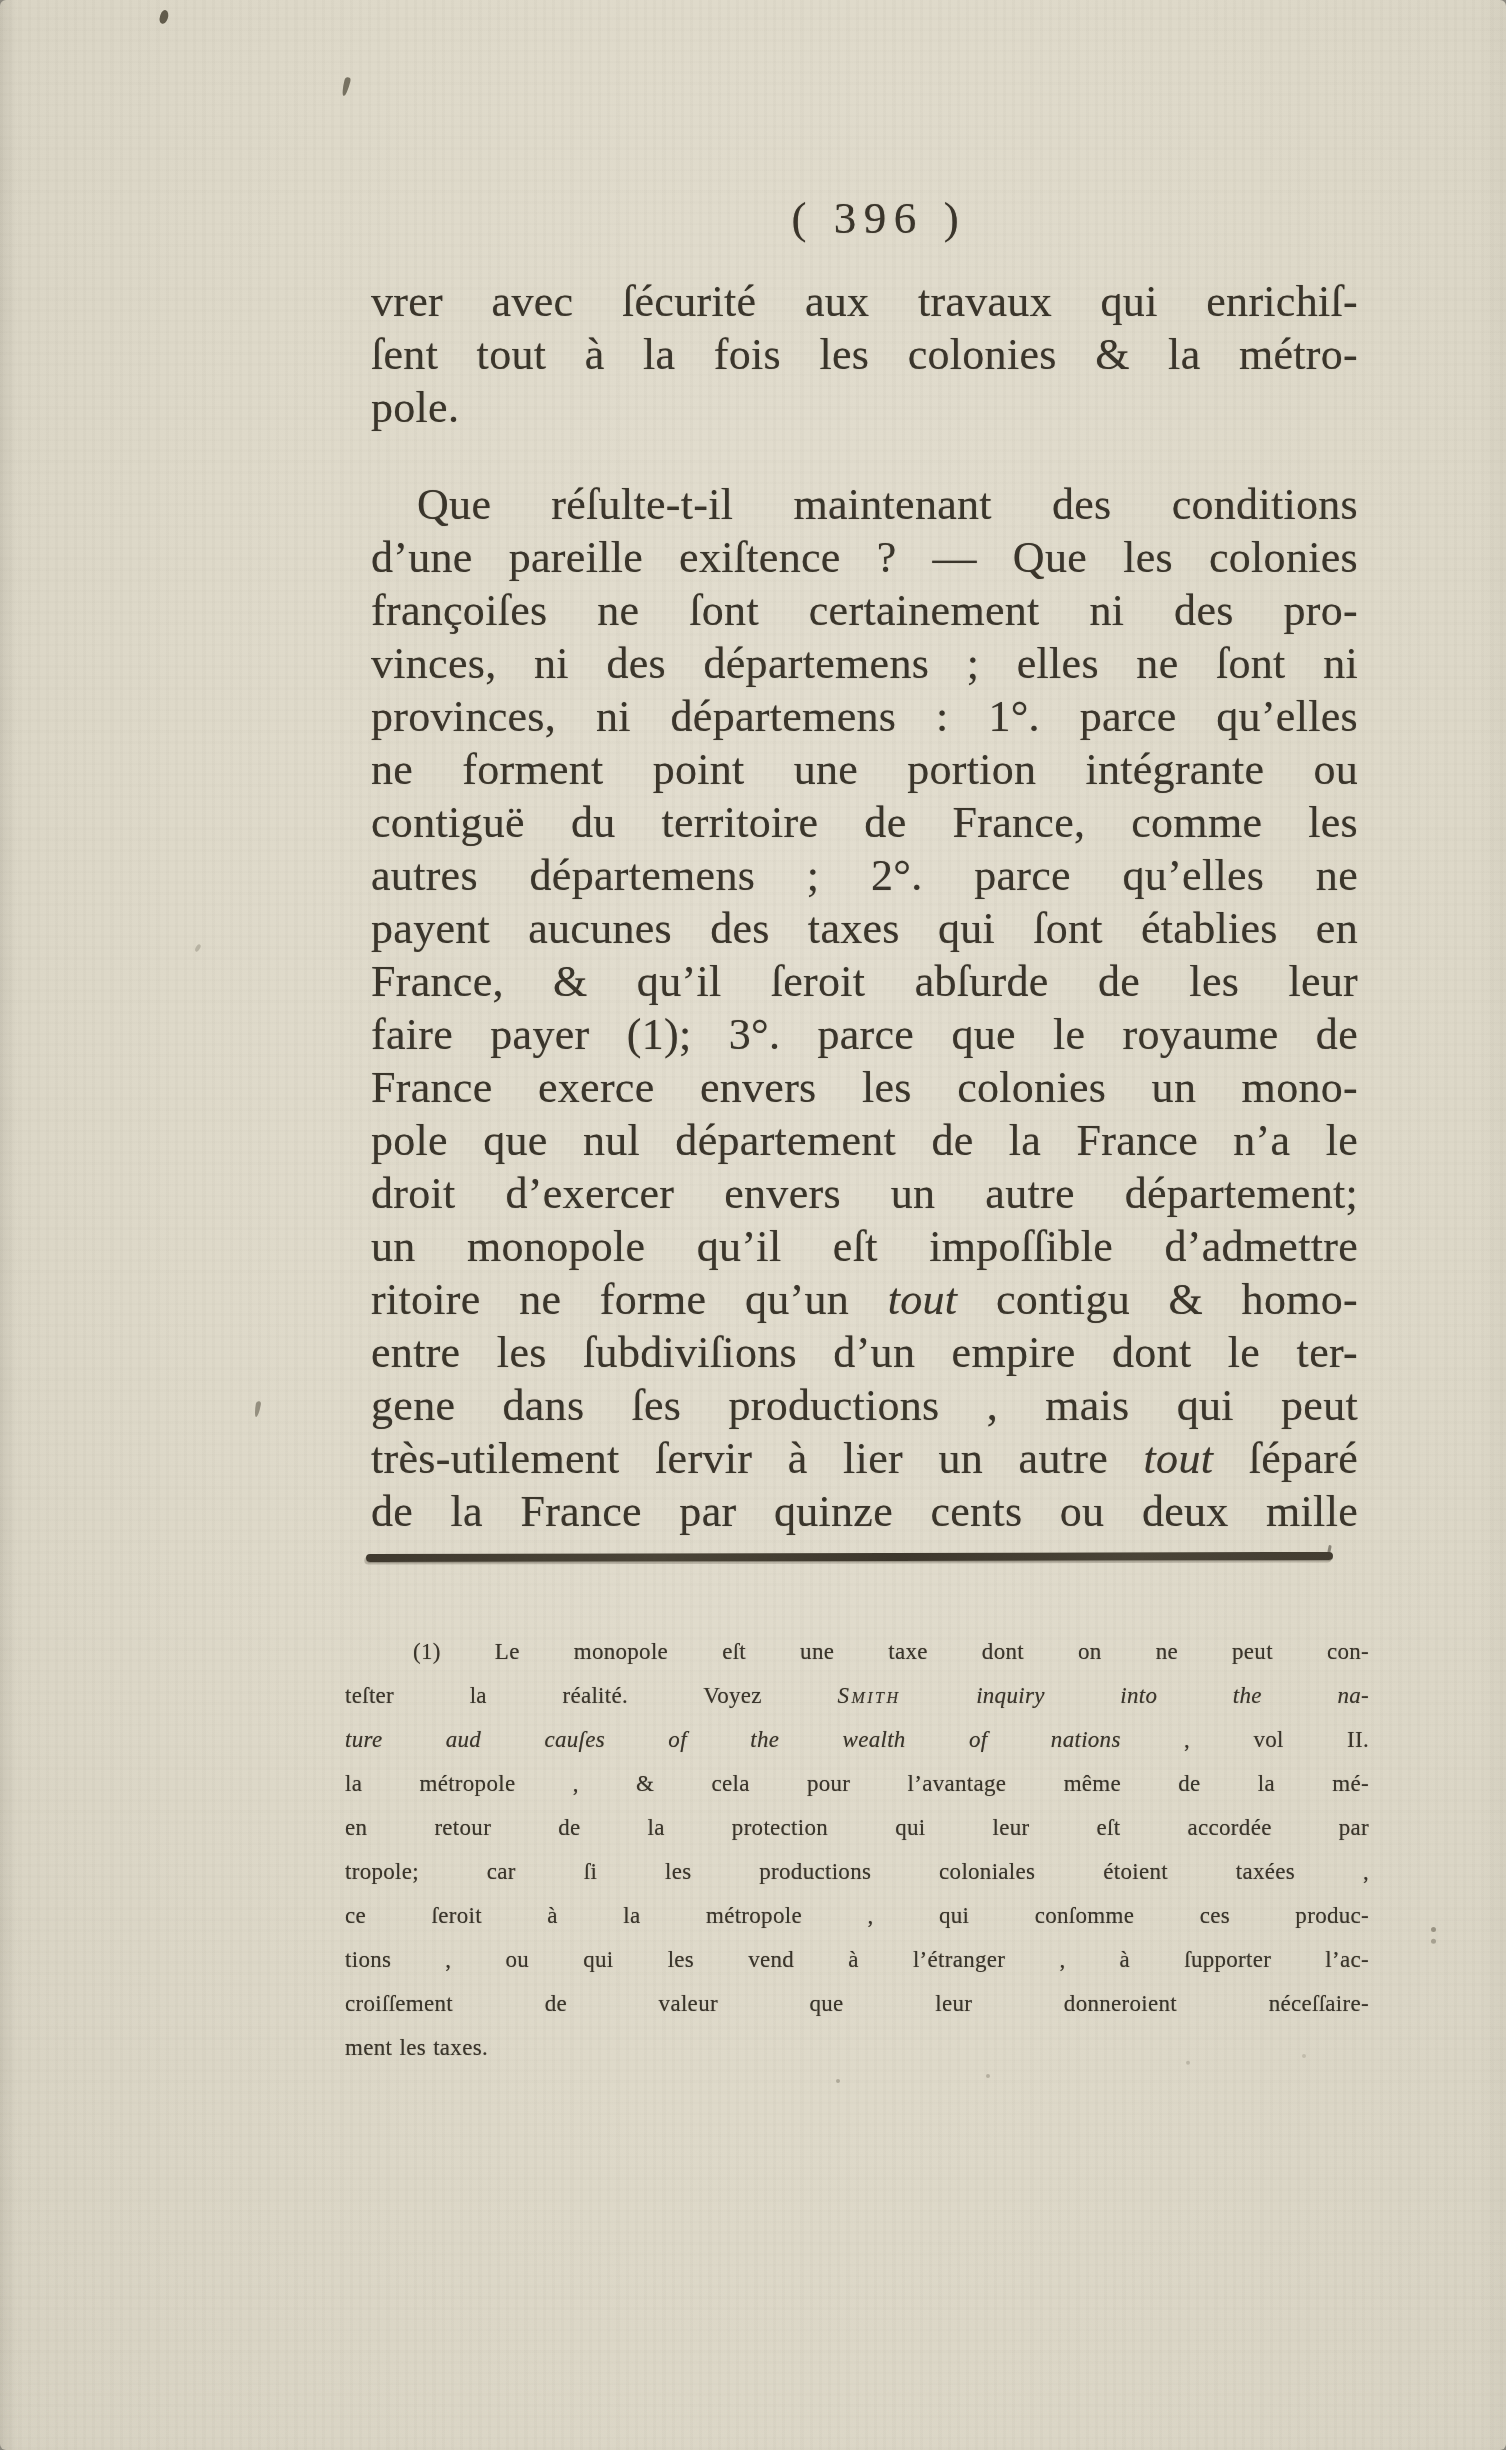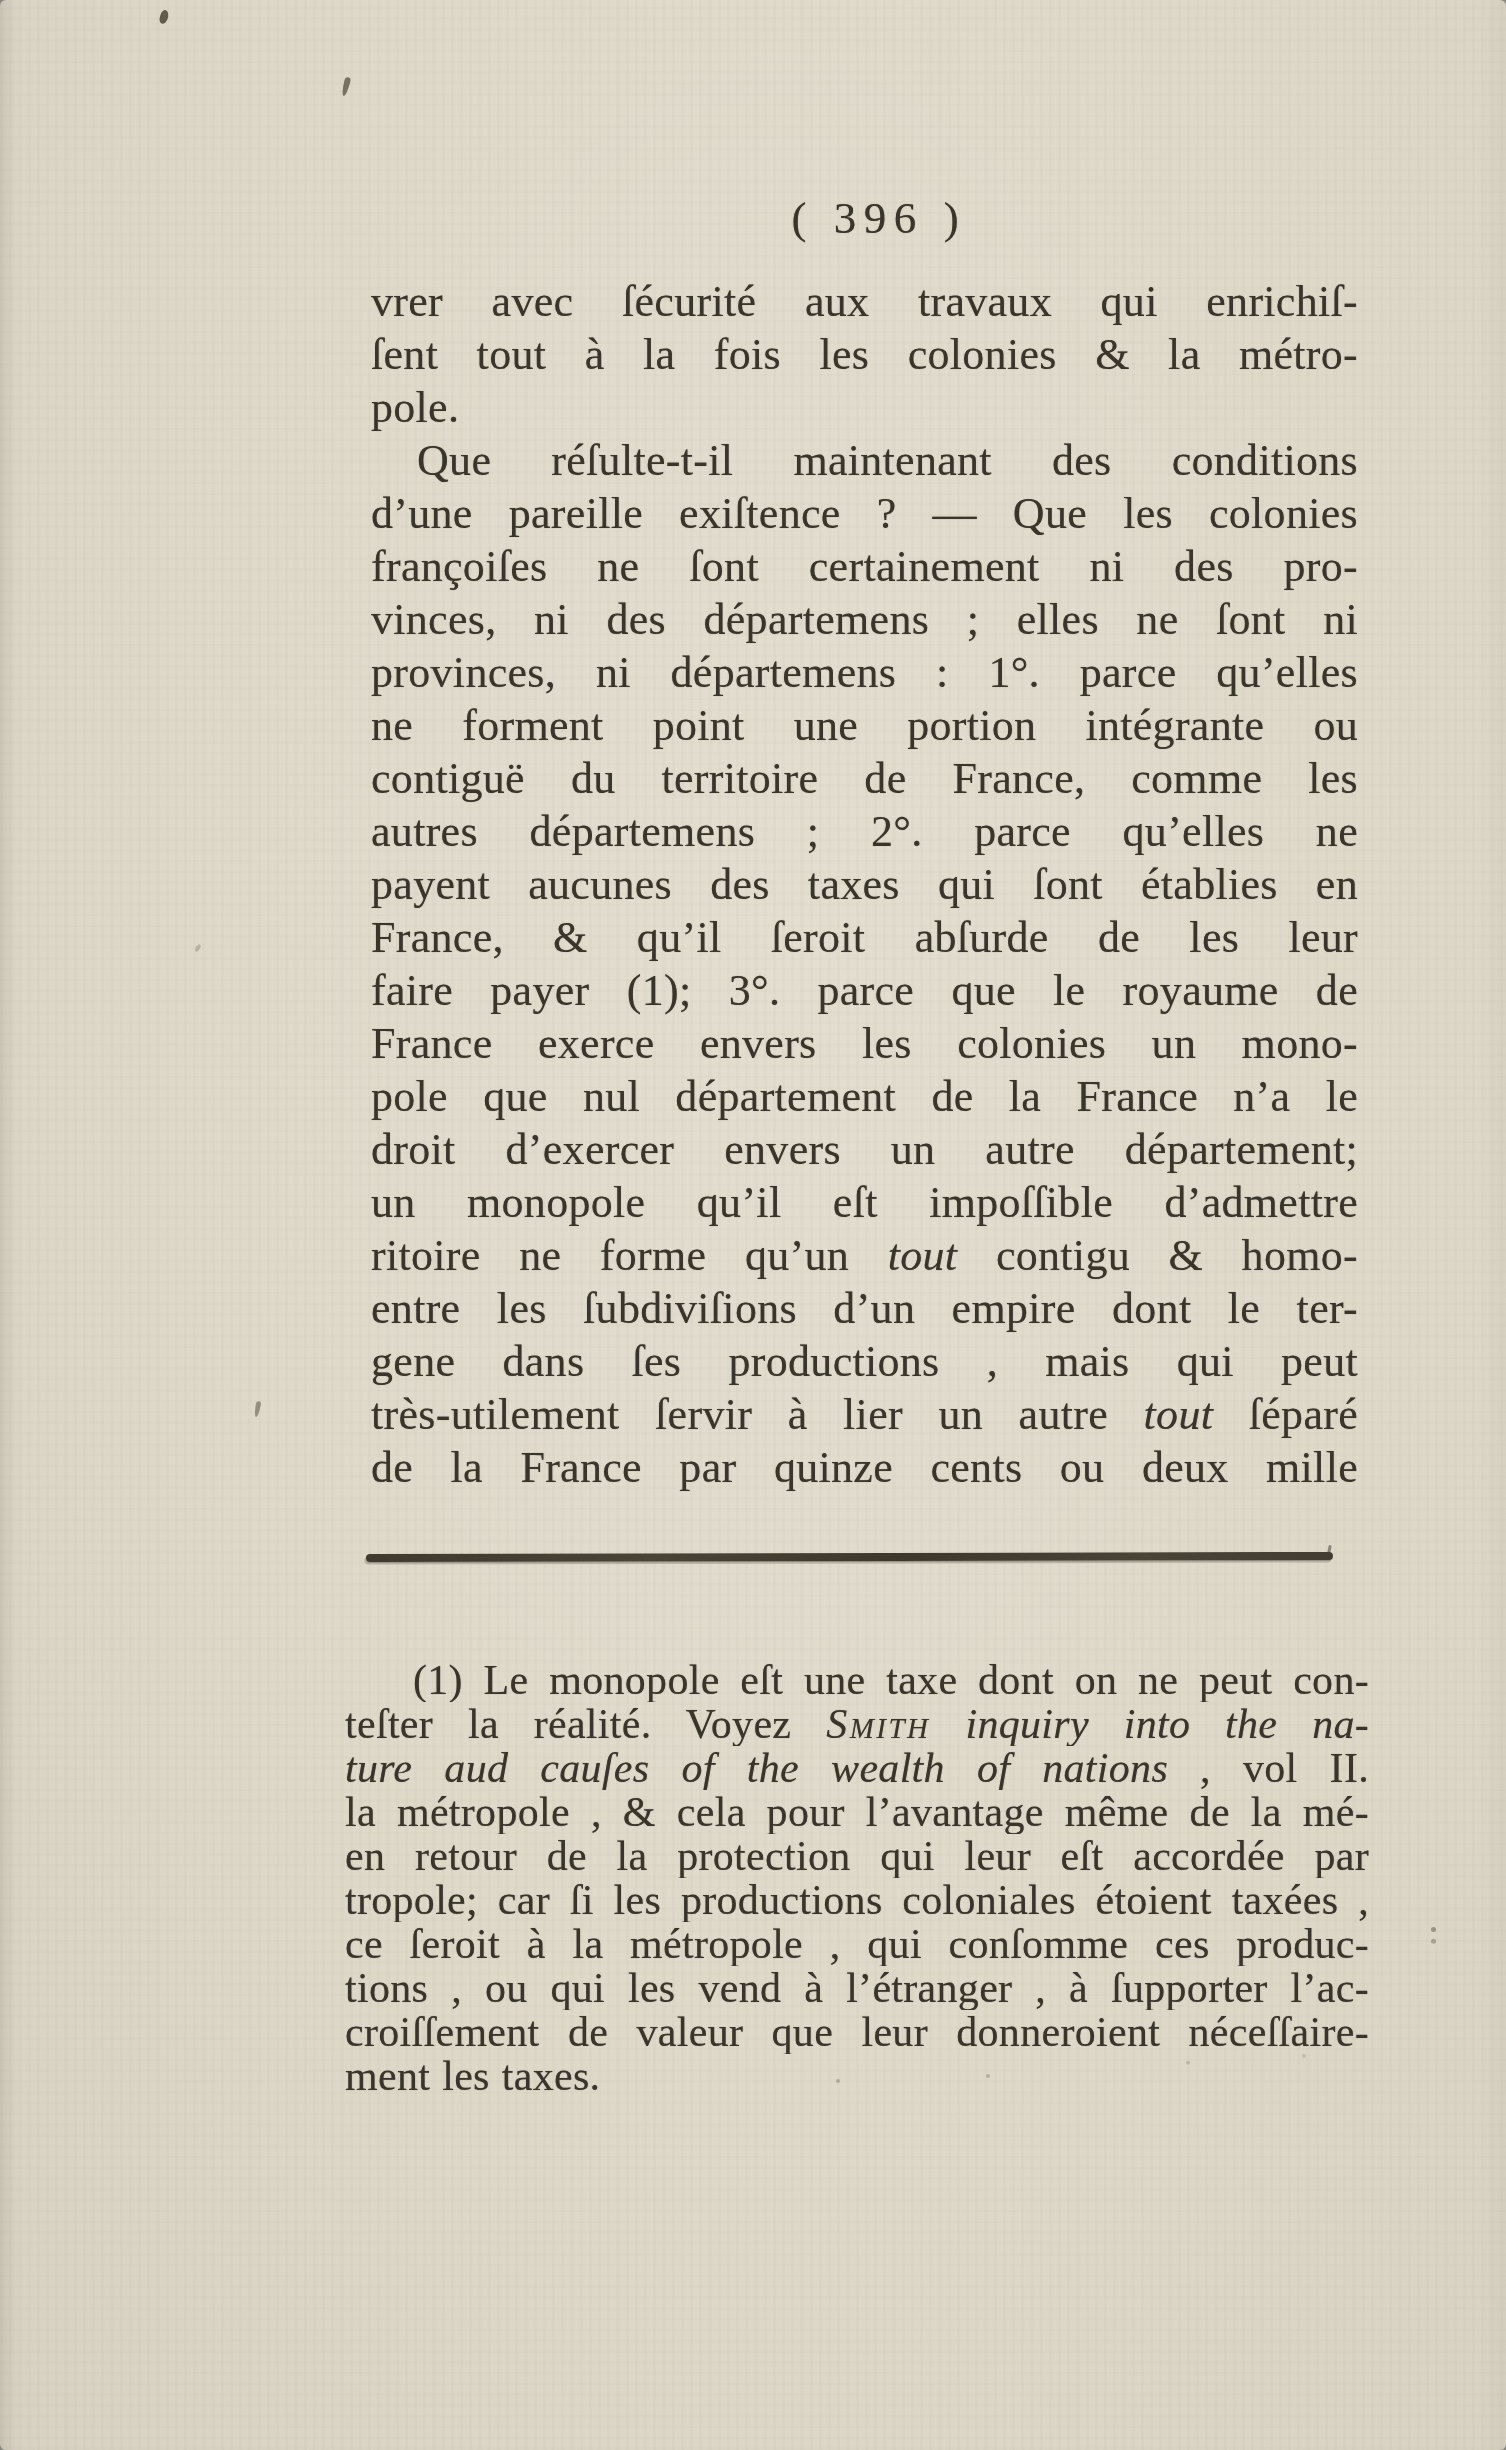--- a/index.html
+++ b/index.html
@@ -31,21 +31,21 @@
     text-align:center;text-indent:11.7px;
     font-size:45px;line-height:50px;letter-spacing:7.5px;
   }
   .main-text{
     position:absolute;left:371px;top:275px;width:987px;
     font-size:44px;line-height:53px;
   }
   .main-text .line{height:53px;overflow:hidden;}
   .footnote{
     position:absolute;left:345px;top:1630px;width:1024px;
-    font-size:42px;line-height:44px;margin-top:28px;
+    font-size:23px;line-height:44px;
   }
   .footnote .line{height:44px;overflow:hidden;}
   .line.fill{text-align:justify;}
   .line.fill::after{content:"";display:inline-block;width:100%;height:0;}
   .it{font-style:italic;}
   .sc{font-style:italic;font-variant:small-caps;letter-spacing:2.5px;}
   .rule{
     position:absolute;left:366px;top:1553px;width:967px;height:7.5px;
     background:linear-gradient(90deg,#3f392e 0%,#4a4437 30%,#3d372c 55%,#4a4437 80%,#433d31 100%);
     border-radius:4.2px;
@@ -68,21 +68,21 @@
 <body>
 
 <div class="page">
 
   <div class="pagenum ink">( 396 )</div>
 
   <div class="main-text ink">
       <div class="line fill"><span>vrer avec ſécurité aux travaux qui enrichiſ-</span></div>
       <div class="line fill"><span>ſent tout à la fois les colonies &amp; la métro-</span></div>
       <div class="line"><span>pole.</span></div>
-      <div class="line fill" style="text-indent: 46px;"><span>Que réſulte-t-il maintenant des conditions</span></div>
+      <div class="line fill" style="text-indent: 46px; margin-top: 44px;"><span>Que réſulte-t-il maintenant des conditions</span></div>
       <div class="line fill"><span>d’une pareille exiſtence ? — Que les colonies</span></div>
       <div class="line fill"><span>françoiſes ne ſont certainement ni des pro-</span></div>
       <div class="line fill"><span>vinces, ni des départemens ; elles ne ſont ni</span></div>
       <div class="line fill"><span>provinces, ni départemens : 1°. parce qu’elles</span></div>
       <div class="line fill"><span>ne forment point une portion intégrante ou</span></div>
       <div class="line fill"><span>contiguë du territoire de France, comme les</span></div>
       <div class="line fill"><span>autres départemens ; 2°. parce qu’elles ne</span></div>
       <div class="line fill"><span>payent aucunes des taxes qui ſont établies en</span></div>
       <div class="line fill"><span>France, &amp; qu’il ſeroit abſurde de les leur</span></div>
       <div class="line fill"><span>faire payer (1); 3°. parce que le royaume de</span></div>

